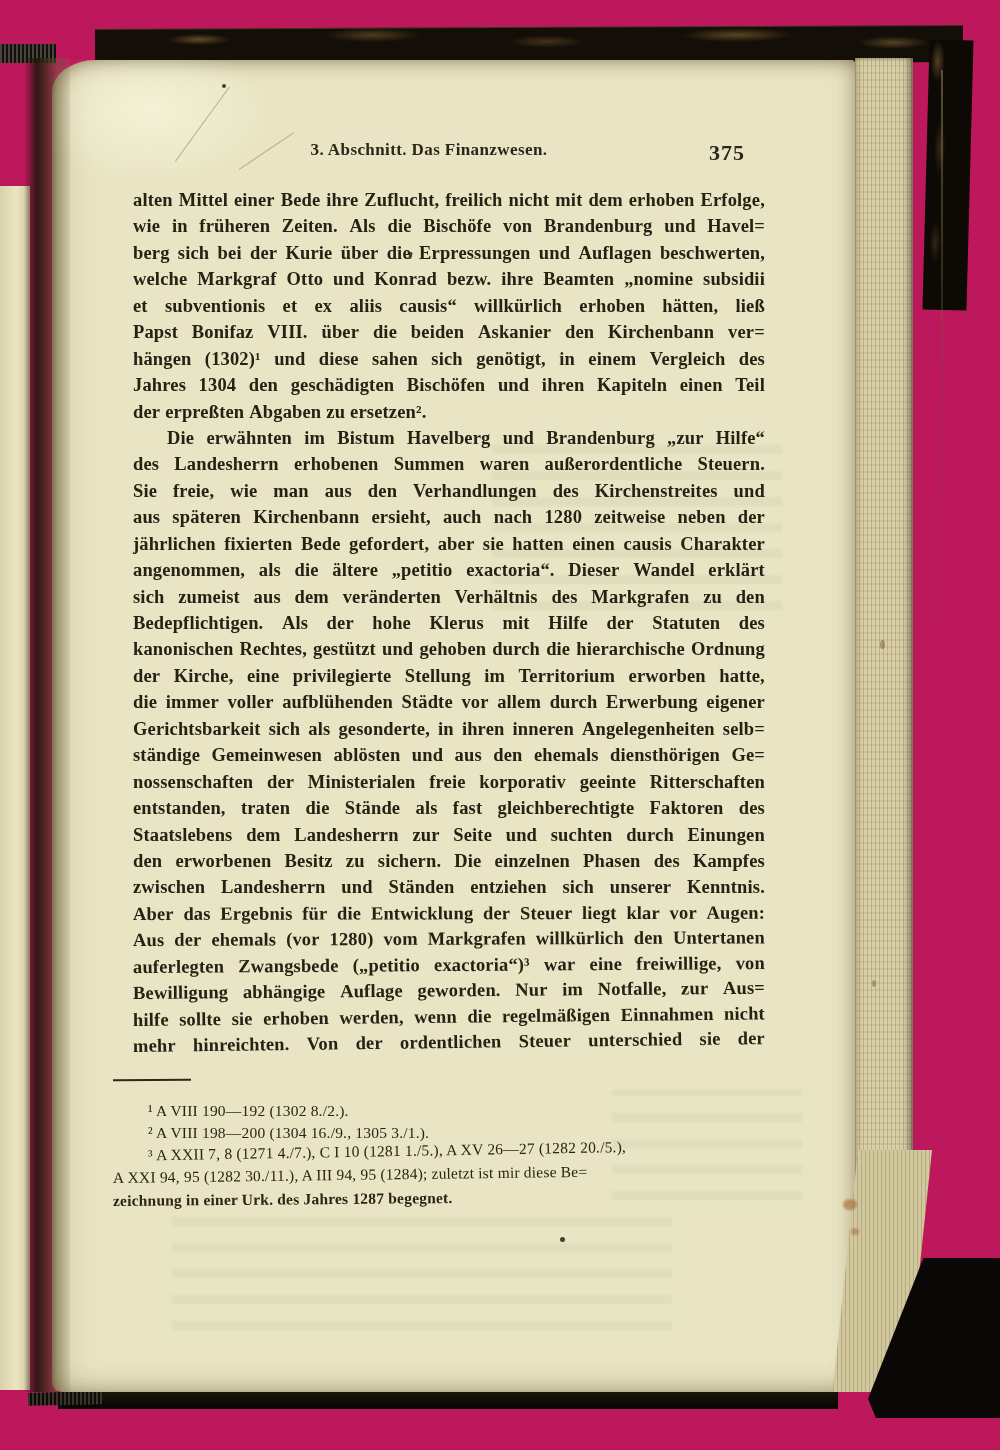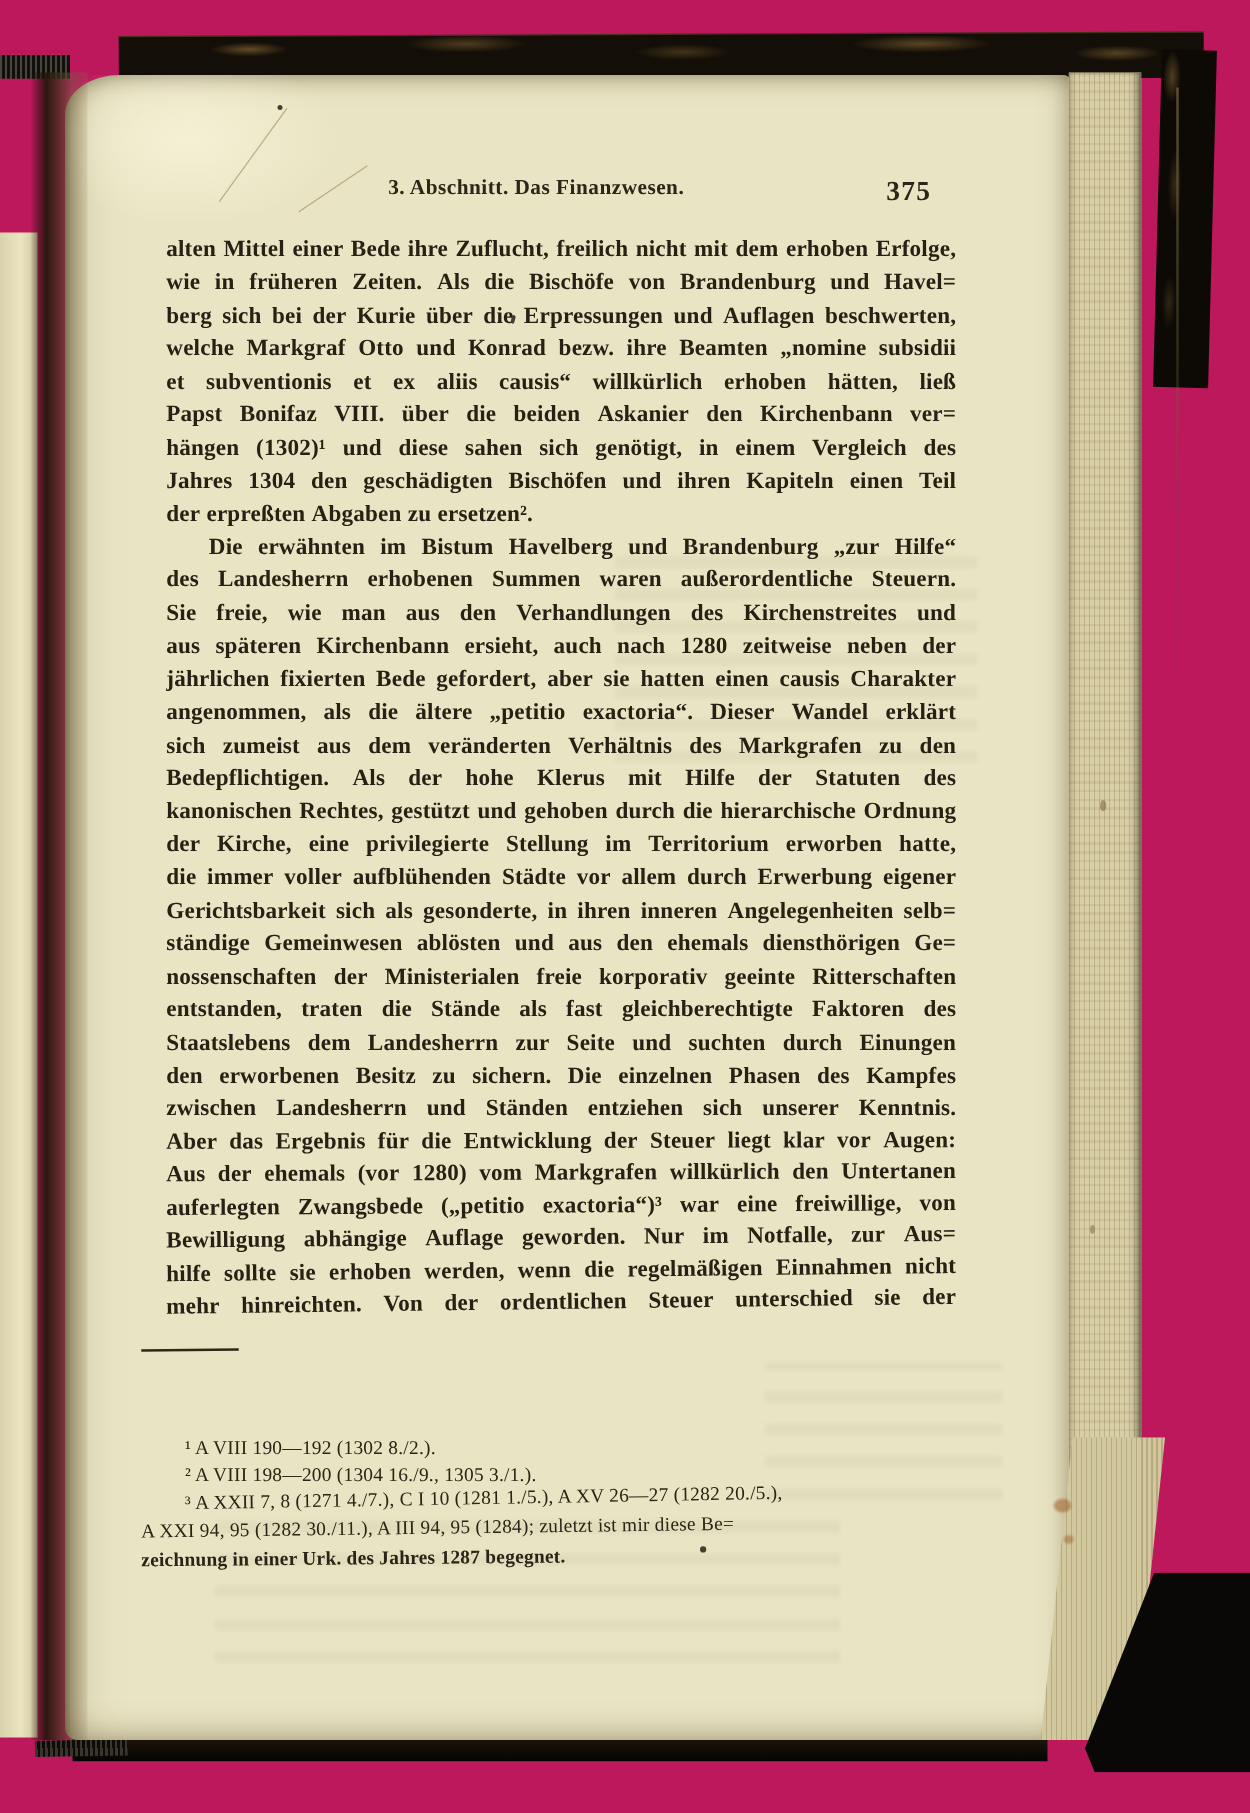--- a/index.html
+++ b/index.html
@@ -74,21 +74,21 @@
   .header-title{position:absolute;left:0;width:100%;text-align:center;font-size:17px;font-weight:700;letter-spacing:.4px;}
   .page-number{position:absolute;right:0;top:0;font-size:22px;font-weight:700;letter-spacing:1px;}
 
   .body-text{position:absolute;left:61px;top:127px;width:632px;color:#272114;margin-left:20px;}
   .line{display:flex;justify-content:space-between;height:26.45px;line-height:26.45px;
         font-size:18.5px;font-weight:700;letter-spacing:.15px;white-space:nowrap;transform-origin:left center;}
   .line.indent{padding-left:34px;}
   .line.nj{justify-content:flex-start;column-gap:5px;}
 
   .fn-rule{position:absolute;left:61px;top:1019px;width:78px;height:2px;background:#2f2818;transform:rotate(-0.5deg);}
-  .footnotes{position:absolute;left:61px;top:1040px;width:648px;color:#2b2416;margin-top:48px;}
+  .footnotes{position:absolute;left:61px;top:1040px;width:648px;color:#2b2416;}
   .fnline{height:22.4px;line-height:22.4px;font-size:15.5px;font-weight:400;letter-spacing:.2px;
           white-space:nowrap;transform-origin:left center;}
   .fnline.fn-indent{padding-left:35px;}
   .fnline.fn-bold{font-weight:700;}
 
   
   .speck{position:absolute;background:#463f30;border-radius:50%;}
 </style>
 </head>
 <body>

